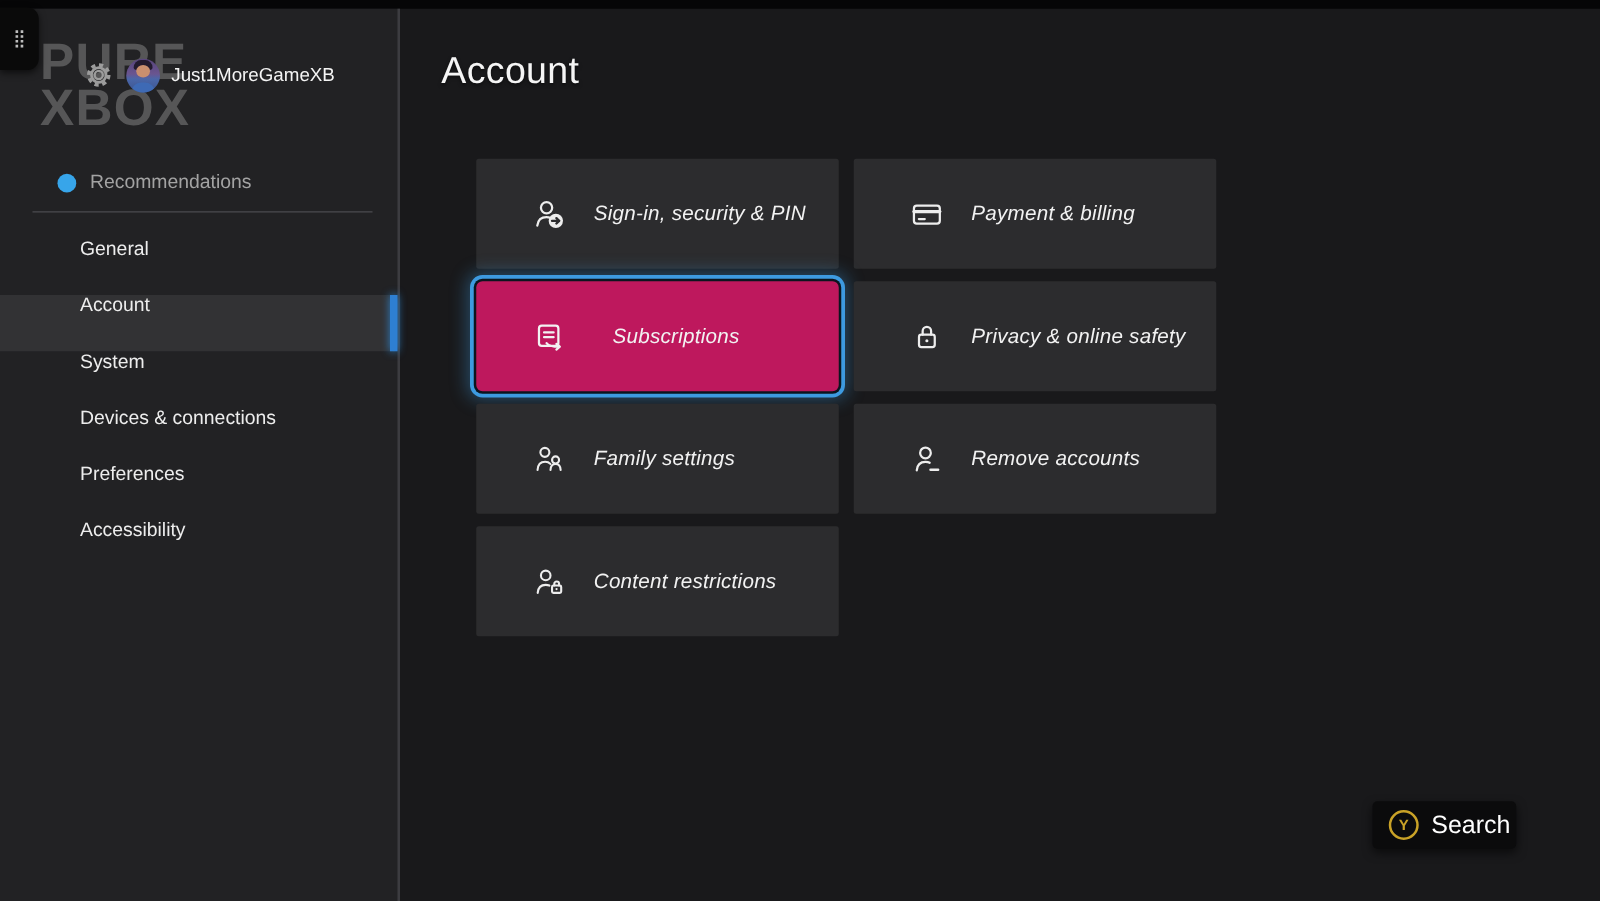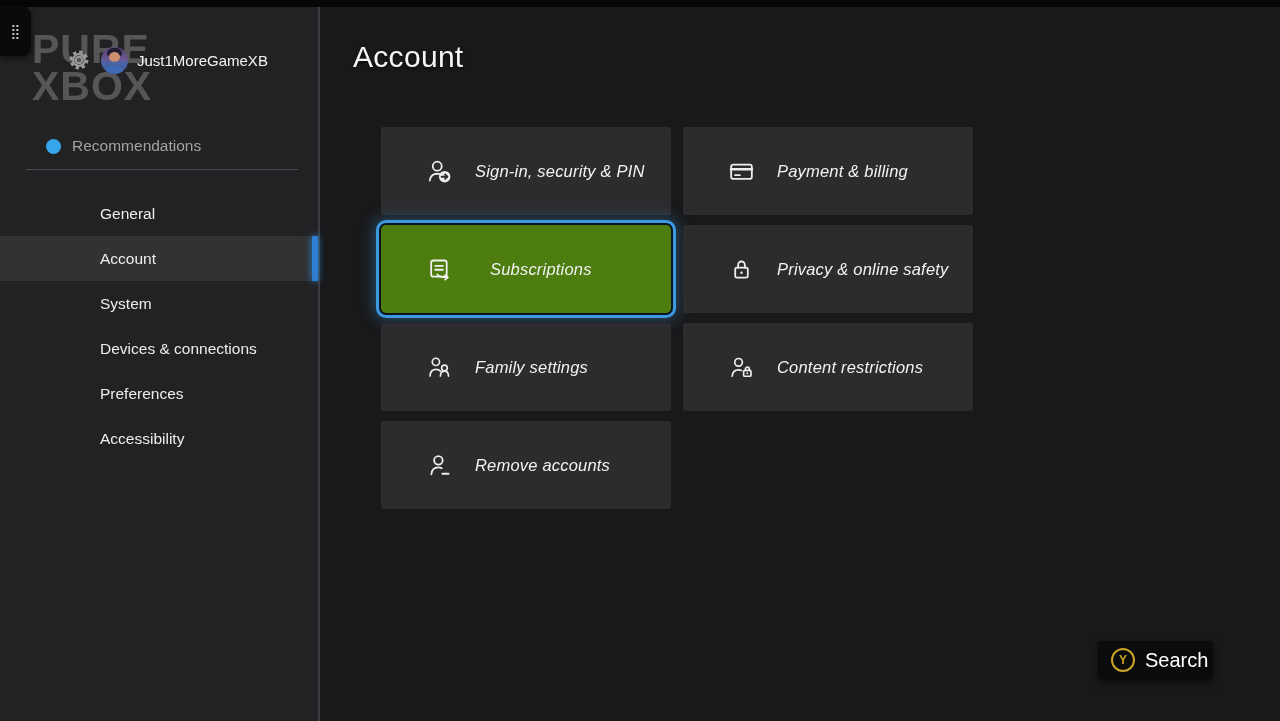--- a/index.html
+++ b/index.html
@@ -47,21 +47,21 @@
   .recommend-row{
     position:absolute;top:130px;left:46px;display:flex;align-items:center;gap:11px;
   }
   .blue-dot{width:15px;height:15px;border-radius:50%;background:#37a5ea;flex:0 0 auto;}
   .recommend-label{font-size:15.5px;color:#a3a3a3;}
 
   .sidebar-divider{position:absolute;top:162px;left:26px;width:272px;height:1px;background:#4b4b4f;}
 
   .menu{position:absolute;top:184px;left:0;width:318px;}
   .menu-item{
-    height:45px;display:flex;align-items:center;padding-left:100px;
+    height:45px;display:flex;align-items:flex-start;padding-left:64px;
     font-size:15.5px;color:#ededed;position:relative;cursor:pointer;box-sizing:border-box;
   }
   .menu-item.selected{background:#323234;}
   .menu-item.selected .accent-bar{
     position:absolute;right:0;top:0;bottom:0;width:6px;background:#2e7fd2;
     box-shadow:0 0 7px rgba(46,140,220,.9);
   }
 
   
   .page-title{
@@ -75,21 +75,21 @@
   }
   .tile{
     background:#2c2c2e;border:none;display:flex;align-items:center;
     padding:0 0 0 45px;gap:22px;cursor:pointer;text-align:center;
     border-radius:2px;
     font-style:italic;
   }
   .tile-icon{width:27px;height:27px;flex:0 0 auto;display:flex;align-items:center;justify-content:center;}
   .tile-label{font-size:16.5px;color:#f2f2f2;letter-spacing:.2px;}
   .tile.focused{
-    background:#4d7c0f;border-radius:5px;
+    background:#be185d;border-radius:5px;
     box-shadow:0 0 0 2px rgba(8,14,20,.95),0 0 0 5px #3d9ae0,0 0 14px 7px rgba(61,154,224,.38);
     gap:37px;
   }
 
   
   .search-btn{
     position:absolute;top:641px;left:1098px;width:115px;height:38px;
     background:#0b0b0c;border-radius:4px;display:flex;align-items:center;
     gap:10px;padding-left:13px;box-sizing:border-box;cursor:pointer;
     box-shadow:0 3px 8px rgba(0,0,0,.55);
@@ -223,42 +223,42 @@
             <path d="M3.6 19.6c.2-3.9 2.3-5.9 5.4-5.9 1.5 0 2.8.5 3.7 1.5"></path>
             <circle cx="16.4" cy="12.4" r="2.5"></circle>
             <path d="M12.8 19.6c.1-2.7 1.5-4.3 3.6-4.3 2.1 0 3.5 1.6 3.6 4.3"></path>
           </svg>
         </span>
         <span class="tile-label">Family settings</span>
       </button>
 
       <button class="tile">
         <span class="tile-icon">
+          <svg width="27" height="27" viewBox="0 0 24 24" fill="none" stroke="#ededed" stroke-width="1.6" stroke-linecap="round">
+            <circle cx="11" cy="7.4" r="3.8"></circle>
+            <path d="M4.8 19.8c.3-4 2.8-6.1 6.2-6.1 1.1 0 2.2.2 3 .7"></path>
+            <path d="M14.6 19.4h5.4" stroke-width="1.8"></path>
+          </svg>
+        </span>
+        <span class="tile-label">Remove accounts</span>
+      </button>
+
+      <button class="tile">
+        <span class="tile-icon">
           <svg width="27" height="27" viewBox="0 0 24 24" fill="none" stroke="#ededed" stroke-width="1.5" stroke-linecap="round">
             <circle cx="9.4" cy="7.4" r="3.4"></circle>
             <path d="M3.7 19.8c.3-3.8 2.5-5.7 5.7-5.7 1 0 1.9.2 2.6.5"></path>
             <rect x="13.9" y="14.6" width="6.5" height="5.2" rx="1"></rect>
             <path d="M15.5 14.6v-1.2a1.7 1.7 0 0 1 3.4 0v1.2"></path>
             <circle cx="17.1" cy="17.1" r=".8" fill="#ededed" stroke="none"></circle>
           </svg>
         </span>
         <span class="tile-label">Content restrictions</span>
       </button>
 
-      <button class="tile">
-        <span class="tile-icon">
-          <svg width="27" height="27" viewBox="0 0 24 24" fill="none" stroke="#ededed" stroke-width="1.6" stroke-linecap="round">
-            <circle cx="11" cy="7.4" r="3.8"></circle>
-            <path d="M4.8 19.8c.3-4 2.8-6.1 6.2-6.1 1.1 0 2.2.2 3 .7"></path>
-            <path d="M14.6 19.4h5.4" stroke-width="1.8"></path>
-          </svg>
-        </span>
-        <span class="tile-label">Remove accounts</span>
-      </button>
-
     </div>
   </main>
 
   <div class="search-btn">
     <span class="y-badge">Y</span>
     <span class="search-label">Search</span>
   </div>
 </div>
 
 </body></html>

